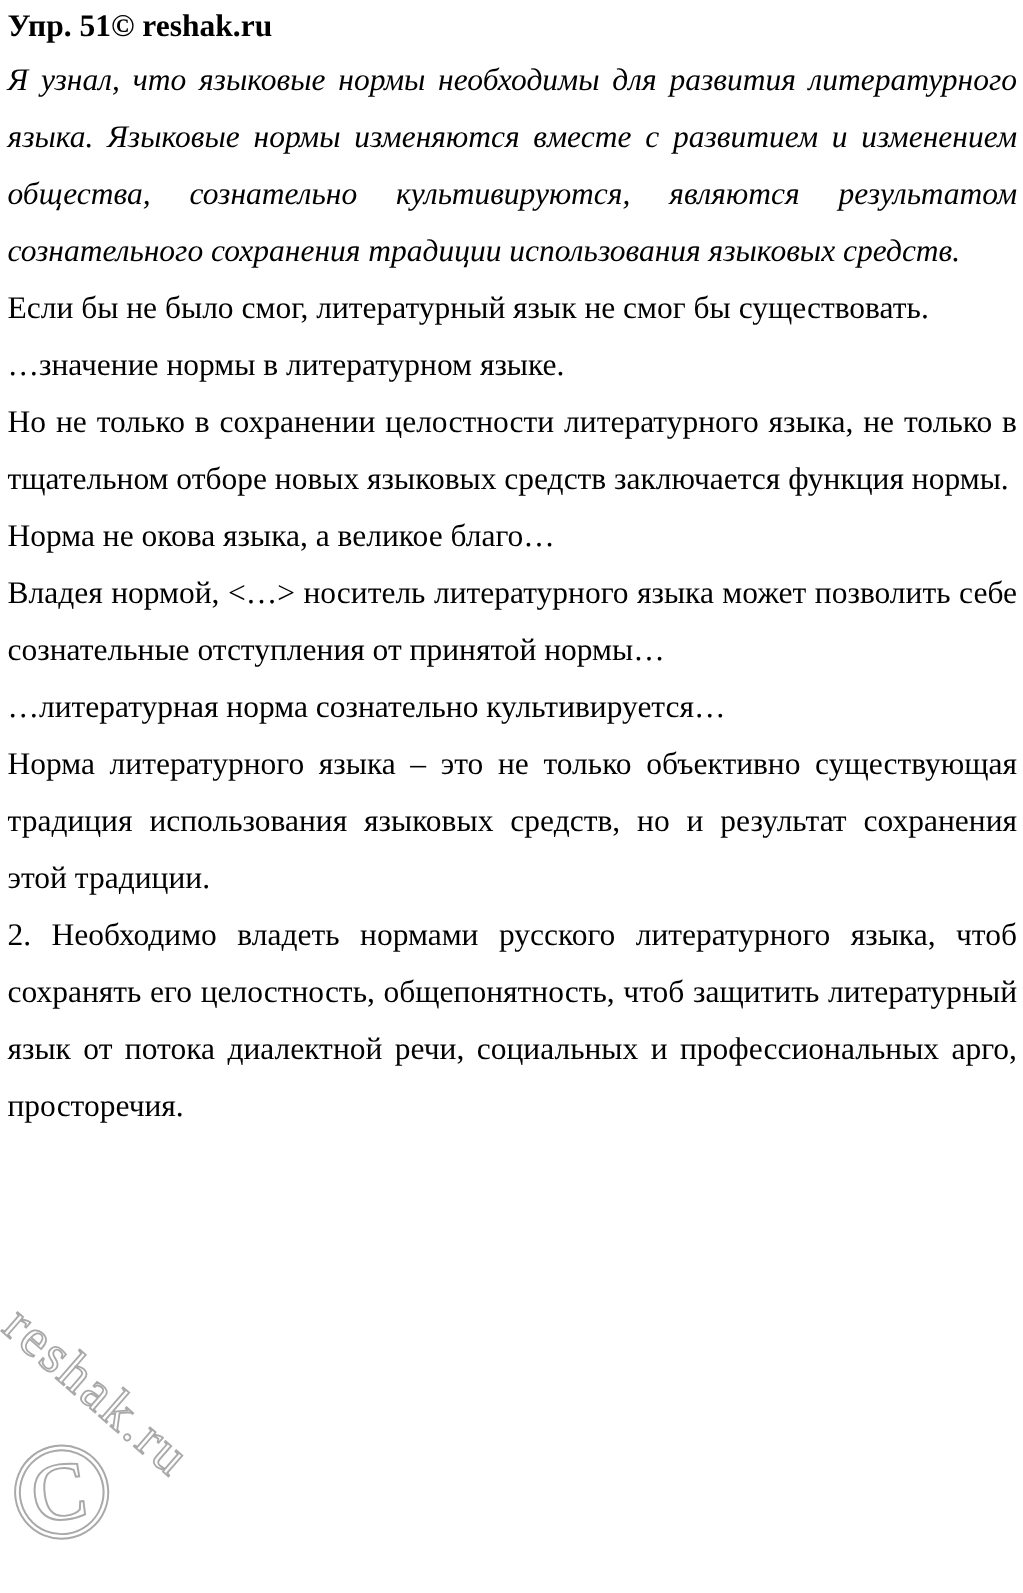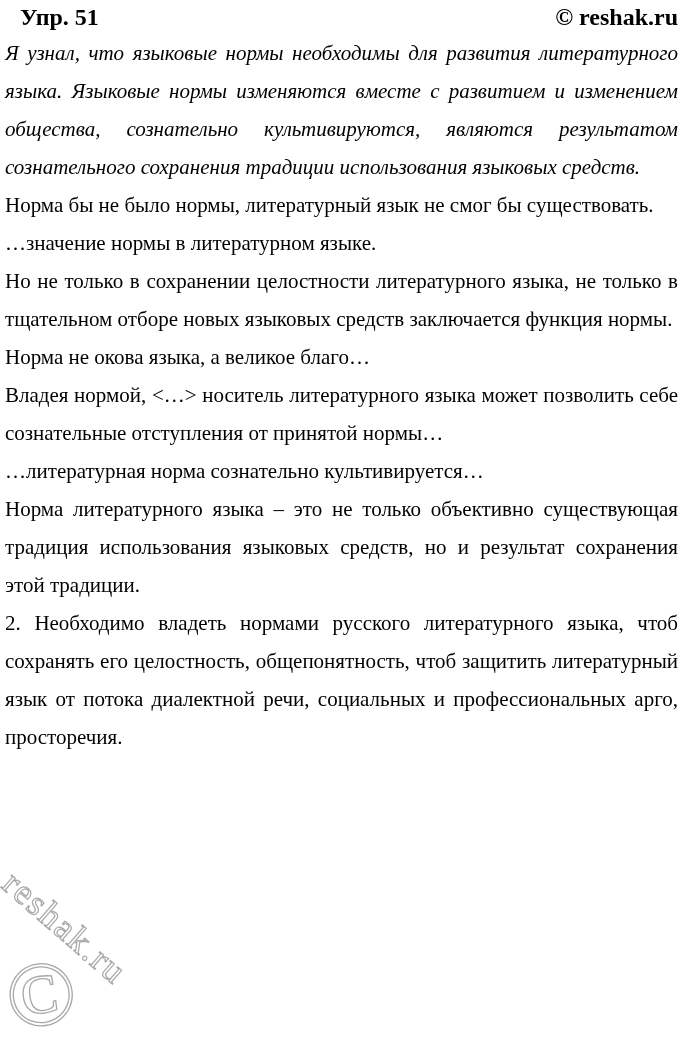--- a/index.html
+++ b/index.html
@@ -13,26 +13,24 @@
     height: 1062px;
     box-sizing: border-box;
     padding: 2px 4px 0 5px;
     background: #ffffff;
     font-family: "Liberation Serif", serif;
     color: #000000;
     overflow: hidden;
   }
   .header {
     display: flex;
-    justify-content: space-between;
     align-items: flex-start;
-    font-size: 24px;
+    font-size: 21px;
     line-height: 30px;
     margin-bottom: 2px;
-    margin-left: 15px;
   }
   .exercise-label {
     font-weight: bold;
   }
   .copyright {
     font-weight: bold;
   }
   .intro {
     font-style: italic;
     font-size: 21px;
@@ -76,21 +74,21 @@
 
 <div class="page">
 
   <div class="header">
     <span class="exercise-label">Упр. 51</span>
     <span class="copyright">© reshak.ru</span>
   </div>
 
   <p class="intro">Я узнал, что языковые нормы необходимы для развития литературного языка. Языковые нормы изменяются вместе с развитием и изменением общества, сознательно культивируются, являются результатом сознательного сохранения традиции использования языковых средств.</p>
 
-  <p class="body-par">Норма бы не было нормы, литературный язык не смог бы существовать.</p>
+  <p class="body-par">Если бы не было смог, литературный язык не смог бы существовать.</p>
   <p class="body-par">…значение нормы в литературном языке.</p>
   <p class="body-par">Но не только в сохранении целостности литературного языка, не только в тщательном отборе новых языковых средств заключается функция нормы.</p>
   <p class="body-par">Норма не окова языка, а великое благо…</p>
   <p class="body-par">Владея нормой, &lt;…&gt; носитель литературного языка может позволить себе сознательные отступления от принятой нормы…</p>
   <p class="body-par">…литературная норма сознательно культивируется…</p>
   <p class="body-par">Норма литературного языка – это не только объективно существующая традиция использования языковых средств, но и результат сохранения этой традиции.</p>
   <p class="body-par">2. Необходимо владеть нормами русского литературного языка, чтоб сохранять его целостность, общепонятность, чтоб защитить литературный язык от потока диалектной речи, социальных и профессиональных арго, просторечия.</p>
 
   <span class="watermark-text">reshak.ru</span>
   <span class="watermark-copyright">©</span>

